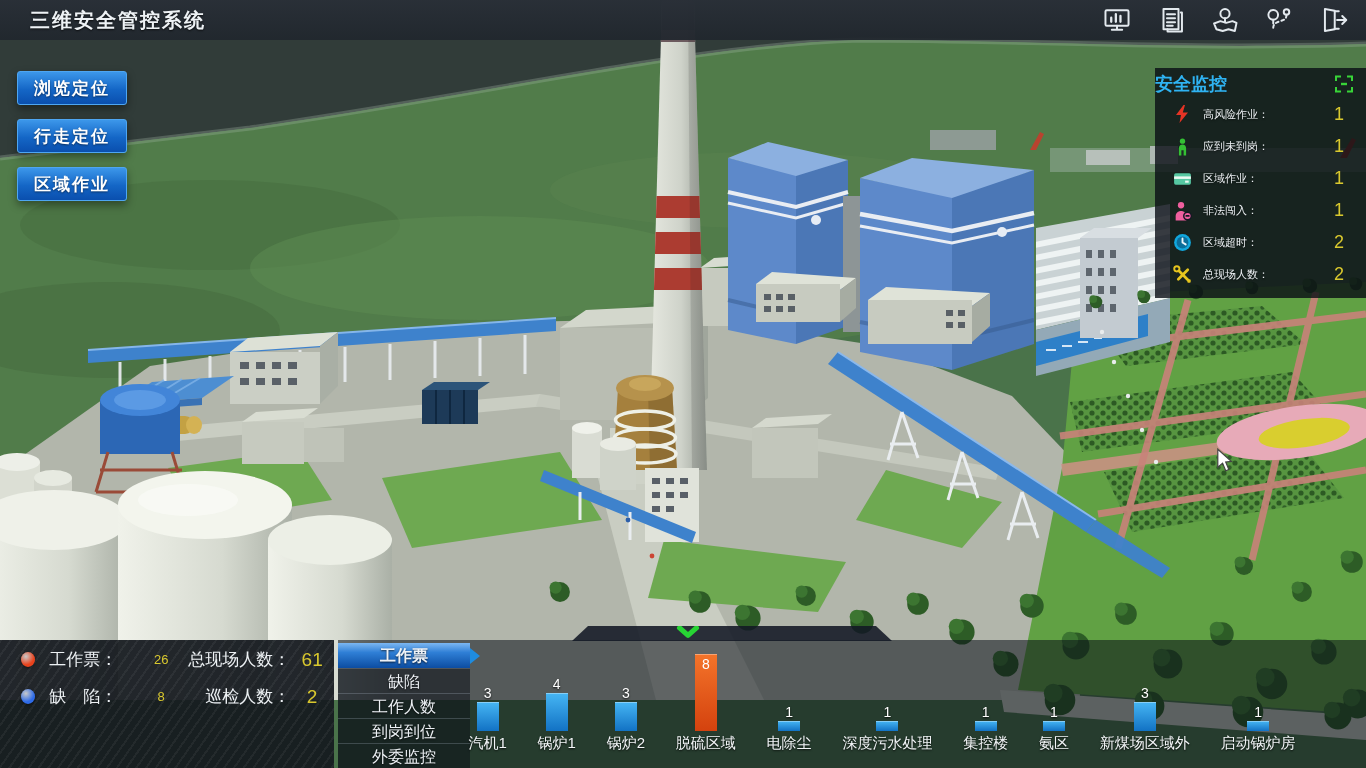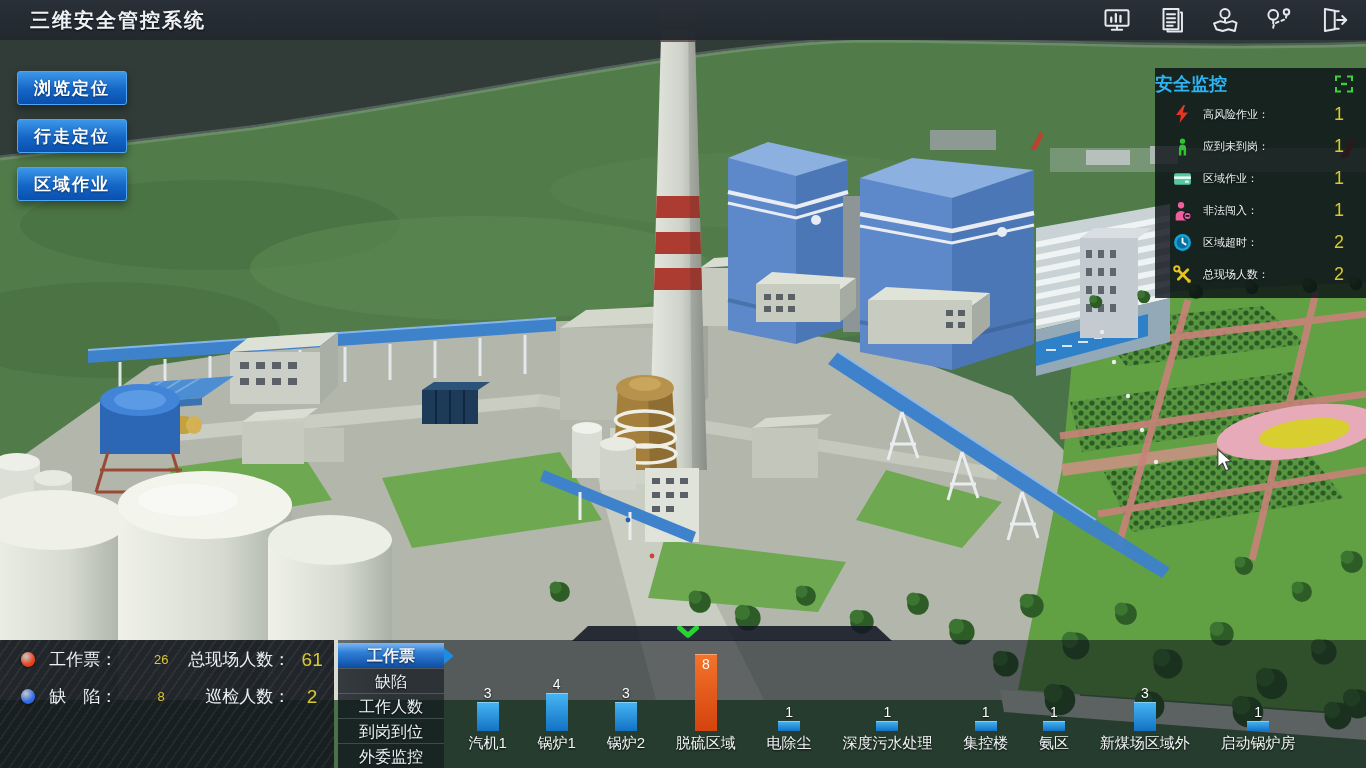--- a/index.html
+++ b/index.html
@@ -46,21 +46,21 @@
   .stats-panel{position:absolute;left:0;top:640px;width:334px;height:128px;z-index:21;padding-top:1px;
     background:repeating-linear-gradient(125deg,rgba(255,255,255,.05) 0 2px,rgba(255,255,255,0) 2px 8px),rgba(21,25,31,.94);}
   .stat-row{display:flex;align-items:center;height:37px;}
   .dot{width:15px;height:15px;border-radius:50%;margin:0 14px 0 21px;box-shadow:0 1px 3px rgba(0,0,0,.5);}
   .s-label{width:94px;font-size:17px;color:#edf1f4;white-space:nowrap;}
   .s-value{width:48px;text-align:center;font-size:13px;color:#d9c82e;}
   .s-label2{width:112px;text-align:right;font-size:17px;color:#edf1f4;white-space:nowrap;}
   .s-value2{width:46px;text-align:center;font-size:19px;color:#d9c82e;}
 
   
-  .tab-menu{position:absolute;left:0;top:3px;width:106px;background:rgba(13,18,26,.55);}
+  .tab-menu{position:absolute;left:0;top:3px;width:132px;background:rgba(13,18,26,.55);}
   .tab{position:relative;height:25px;line-height:25px;text-align:center;color:#eef2f6;font-size:16px;cursor:pointer;
     text-shadow:0 1px 2px rgba(0,0,0,.7);}
   .tab + .tab{border-top:1px solid rgba(200,215,230,.22);}
   .tab.sel{background:linear-gradient(180deg,#7cb7f2 0%,#2f7fd6 38%,#0c4da2 100%);font-weight:bold;border-top:none;}
   .tab.sel::after{content:"";position:absolute;right:-10px;top:50%;transform:translateY(-50%);
     border-top:8px solid transparent;border-bottom:8px solid transparent;border-left:10px solid #1e8ce0;}
 
   
   .chart-row{position:absolute;left:115px;right:55px;top:0;bottom:0;display:flex;
     justify-content:space-around;align-items:flex-end;padding-bottom:14px;}

